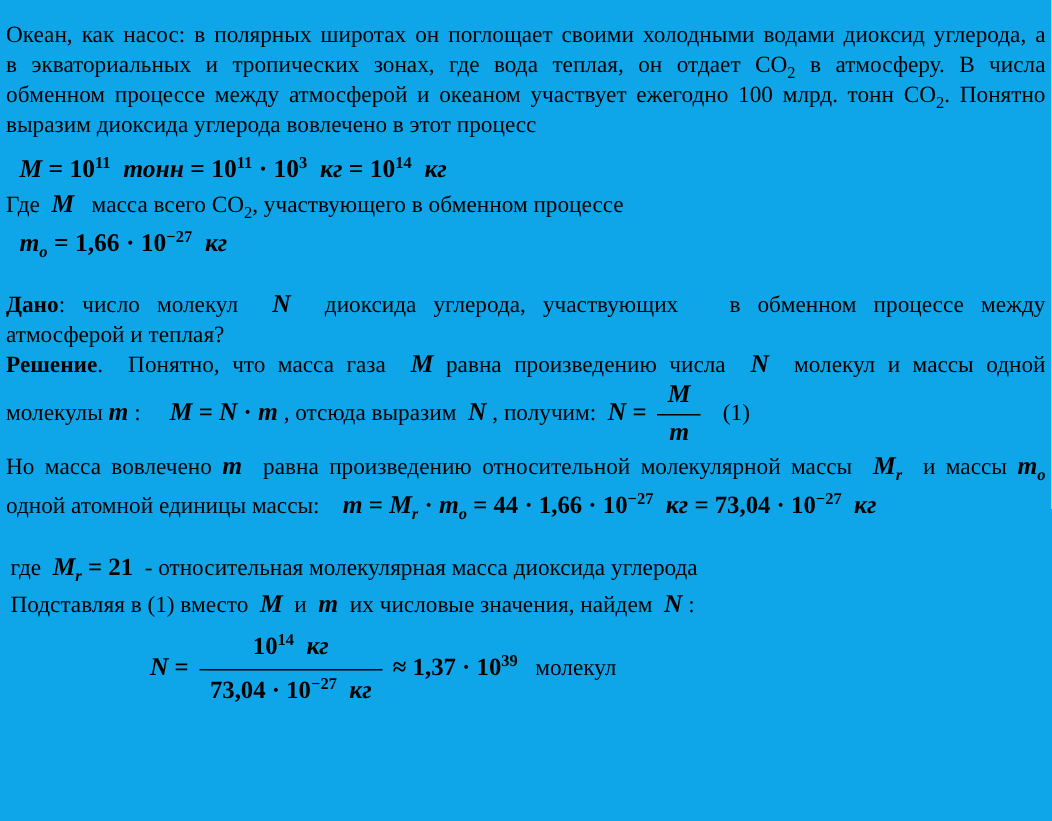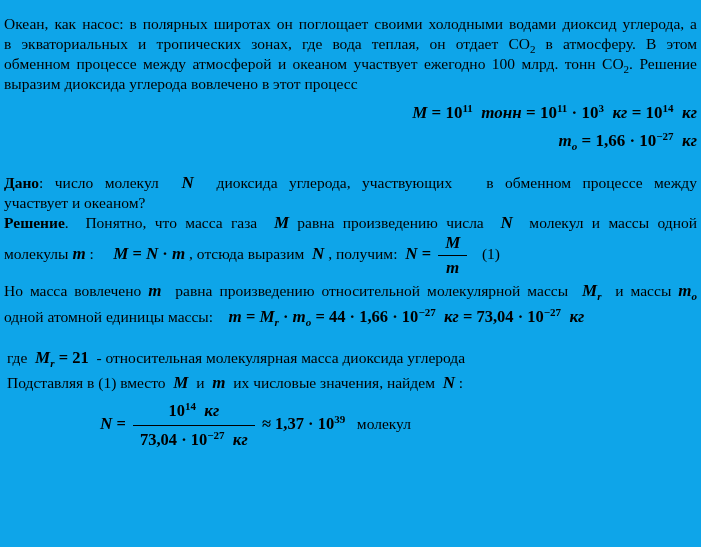--- a/index.html
+++ b/index.html
@@ -13,21 +13,21 @@
     padding:14px 4px 0 4px;
     overflow:hidden;
   }
   .jl{text-align:justify;text-align-last:justify;}
   .b{font-weight:bold;}
   .i{font-style:italic;}
   .v{font-style:italic;font-weight:bold;font-size:17px;line-height:1;}
   .q{font-weight:bold;font-size:16.5px;line-height:1;}
   .sup{font-size:11px;position:relative;top:-6.5px;line-height:0;}
   .sub{font-size:11px;position:relative;top:3.5px;line-height:0;}
-  .eq{font-weight:bold;font-size:17px;line-height:27px;margin-left:9px;text-align:right;}
+  .eq{font-weight:bold;font-size:17px;line-height:27px;margin-left:9px;}
   .frac{display:inline-block;vertical-align:middle;text-align:center;margin:0 3px;}
   .fnum{display:block;padding:0 7px 2px 7px;}
   .fden{display:block;border-top:1.6px solid #000;padding:2px 7px 0 7px;}
   .mt-dano{margin-top:17px;}
   .mt-eq1{margin-top:5px;}
   .mt-eq2{margin-top:1px;}
   .mt-find{margin-top:19px;}
   .mt-sol1{}
   .mt-sol2{margin-top:3px;}
   .ln-wide{line-height:31px;}
@@ -36,34 +36,35 @@
   .final{margin-top:5px;margin-left:96px;line-height:24px;}
   .where-line{line-height:21px;}
 </style>
 </head>
 <body>
 
 <div class="page">
 
   <div>
     <div class="jl"><span>Океан, как насос: в полярных широтах он поглощает своими холодными водами диоксид углерода, а</span></div>
-    <div class="jl"><span>в экваториальных и тропических зонах, где вода теплая, он отдает CO</span><span class="sub">2</span><span> в атмосферу. В этом</span></div>
-    <div class="jl"><span>обменном процессе между атмосферой и океаном участвует ежегодно 100 млрд. тонн CO</span><span class="sub">2</span><span>. Решение</span></div>
+    <div class="jl"><span>в экваториальных и тропических зонах, где вода теплая, он отдает CO</span><span class="sub">2</span><span> в атмосферу. В числа</span></div>
+    <div class="jl"><span>обменном процессе между атмосферой и океаном участвует ежегодно 100 млрд. тонн CO</span><span class="sub">2</span><span>. Понятно</span></div>
     <div><span>выразим диоксида углерода вовлечено в этот процесс</span></div>
   </div>
 
 
   <div class="eq mt-eq1"><span class="i">M</span><span> = 10</span><span class="sup">11</span><span> &nbsp;</span><span class="i">тонн</span><span> = 10</span><span class="sup">11</span><span> · 10</span><span class="sup">3</span><span> &nbsp;</span><span class="i">кг</span><span> = 10</span><span class="sup">14</span><span> &nbsp;</span><span class="i">кг</span></div>
 
+  <div class="where-line"><span>Где &nbsp;</span><span class="v">M</span><span> &nbsp; масса всего CO</span><span class="sub">2</span><span>, участвующего в обменном процессе</span></div>
 
   <div class="eq mt-eq2"><span class="i">m</span><span class="i sub">o</span><span> = 1,66 · 10</span><span class="sup">−27</span><span> &nbsp;</span><span class="i">кг</span></div>
 
   <div class="mt-find">
     <div class="jl"><span class="b">Дано</span><span>: число молекул &nbsp;</span><span class="v">N</span><span> &nbsp;диоксида углерода, участвующих &nbsp; в обменном процессе между</span></div>
-    <div><span>участвует и океаном?</span></div>
+    <div><span>атмосферой и теплая?</span></div>
   </div>
 
   <div class="mt-sol1">
     <div class="jl"><span class="b">Решение</span><span>. &nbsp;Понятно, что масса газа &nbsp;</span><span class="v">M</span><span> равна произведению числа &nbsp;</span><span class="v">N</span><span> &nbsp;молекул и массы одной</span></div>
     <div><span>молекулы </span><span class="v">m</span><span> : &nbsp;&nbsp;&nbsp; </span><span class="v">M</span><span class="q"> = </span><span class="v">N</span><span class="q"> · </span><span class="v">m</span><span> , отсюда выразим &nbsp;</span><span class="v">N</span><span> , получим: &nbsp;</span><span class="v">N</span><span class="q"> = </span><span class="frac"><span class="fnum"><span class="v">M</span></span><span class="fden"><span class="v">m</span></span></span><span> &nbsp; (1)</span></div>
   </div>
 
   <div class="mt-sol2">
     <div class="jl"><span>Но масса вовлечено </span><span class="v">m</span><span> &nbsp;равна произведению относительной молекулярной массы &nbsp;</span><span class="v">M</span><span class="v sub">r</span><span> &nbsp;и массы </span><span class="v">m</span><span class="v sub">o</span></div>
     <div class="ln-wide"><span>одной атомной единицы массы: &nbsp;&nbsp; </span><span class="v">m</span><span class="q"> = </span><span class="v">M</span><span class="v sub">r</span><span class="q"> · </span><span class="v">m</span><span class="v sub">o</span><span class="q"> = 44 · 1,66 · 10</span><span class="q sup">−27</span><span class="q"> &nbsp;</span><span class="v">кг</span><span class="q"> = 73,04 · 10</span><span class="q sup">−27</span><span class="q"> &nbsp;</span><span class="v">кг</span></div>

